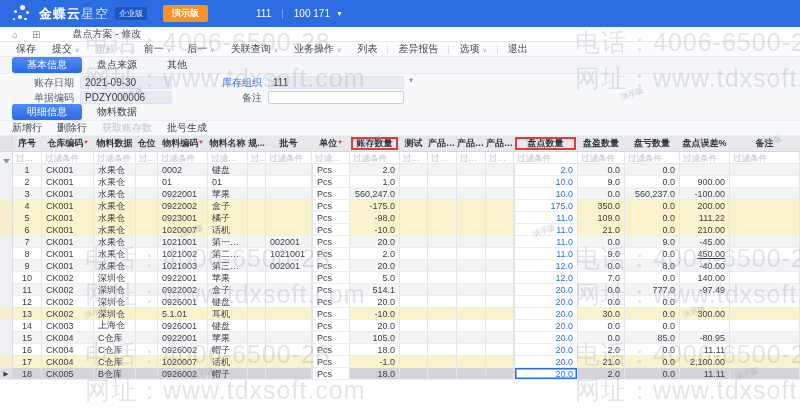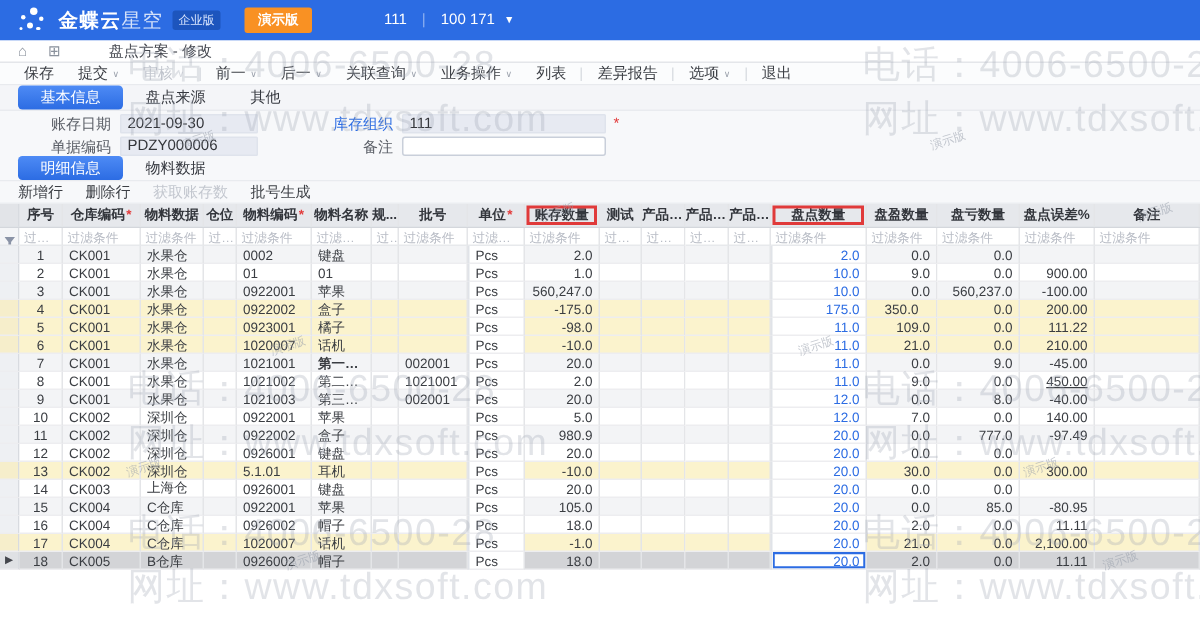--- a/index.html
+++ b/index.html
@@ -330,21 +330,21 @@
             <div class="g-cell" style="width: 40px;">盒子</div>
             <div class="g-cell" style="width: 18px;"></div>
             <div class="g-cell" style="width: 46px;"></div>
             <div class="g-cell cell-editable" style="width: 38px;">Pcs</div>
             <div class="g-cell al-r" style="width: 50px;">-175.0</div>
             <div class="g-cell al-r" style="width: 28px;"></div>
             <div class="g-cell" style="width: 29px;"></div>
             <div class="g-cell" style="width: 29px;"></div>
             <div class="g-cell" style="width: 28px;"></div>
             <div class="g-cell al-r cell-editable accent" style="width: 64px;">175.0</div>
-            <div class="g-cell al-r" style="width: 47px; text-align: center;">350.0</div>
+            <div class="g-cell al-r" style="width: 47px;">350.0</div>
             <div class="g-cell al-r" style="width: 55px;">0.0</div>
             <div class="g-cell al-r" style="width: 50px;">200.00</div>
             <div class="g-cell" style="width: 70px;"></div>
           </div>
           <div class="g-row r-yellow">
             <div class="g-ind"></div>
             <div class="g-cell al-c" style="width: 29px;">5</div>
             <div class="g-cell" style="width: 52px;">CK001</div>
             <div class="g-cell" style="width: 42px;">水果仓</div>
             <div class="g-cell" style="width: 22px;"></div>
@@ -386,21 +386,21 @@
             <div class="g-cell al-r" style="width: 50px;">210.00</div>
             <div class="g-cell" style="width: 70px;"></div>
           </div>
           <div class="g-row r-alt">
             <div class="g-ind"></div>
             <div class="g-cell al-c" style="width: 29px;">7</div>
             <div class="g-cell" style="width: 52px;">CK001</div>
             <div class="g-cell" style="width: 42px;">水果仓</div>
             <div class="g-cell" style="width: 22px;"></div>
             <div class="g-cell" style="width: 50px;">1021001</div>
-            <div class="g-cell" style="width: 40px; font-weight: bold;">第一批次</div>
+            <div class="g-cell" style="width: 40px;">第一批次</div>
             <div class="g-cell" style="width: 18px;"></div>
             <div class="g-cell" style="width: 46px;">002001</div>
             <div class="g-cell cell-editable" style="width: 38px;">Pcs</div>
             <div class="g-cell al-r" style="width: 50px;">20.0</div>
             <div class="g-cell al-r" style="width: 28px;"></div>
             <div class="g-cell" style="width: 29px;"></div>
             <div class="g-cell" style="width: 29px;"></div>
             <div class="g-cell" style="width: 28px;"></div>
             <div class="g-cell al-r cell-editable accent" style="width: 64px;">11.0</div>
             <div class="g-cell al-r" style="width: 47px;">0.0</div>
@@ -478,21 +478,21 @@
             <div class="g-ind"></div>
             <div class="g-cell al-c" style="width: 29px;">11</div>
             <div class="g-cell" style="width: 52px;">CK002</div>
             <div class="g-cell" style="width: 42px;">深圳仓</div>
             <div class="g-cell" style="width: 22px;"></div>
             <div class="g-cell" style="width: 50px;">0922002</div>
             <div class="g-cell" style="width: 40px;">盒子</div>
             <div class="g-cell" style="width: 18px;"></div>
             <div class="g-cell" style="width: 46px;"></div>
             <div class="g-cell cell-editable" style="width: 38px;">Pcs</div>
-            <div class="g-cell al-r" style="width: 50px;">980.9</div>
+            <div class="g-cell al-r" style="width: 50px;">514.1</div>
             <div class="g-cell al-r" style="width: 28px;"></div>
             <div class="g-cell" style="width: 29px;"></div>
             <div class="g-cell" style="width: 29px;"></div>
             <div class="g-cell" style="width: 28px;"></div>
             <div class="g-cell al-r cell-editable accent" style="width: 64px;">20.0</div>
             <div class="g-cell al-r" style="width: 47px;">0.0</div>
             <div class="g-cell al-r" style="width: 55px;">777.0</div>
             <div class="g-cell al-r" style="width: 50px;">-97.49</div>
             <div class="g-cell" style="width: 70px;"></div>
           </div>

